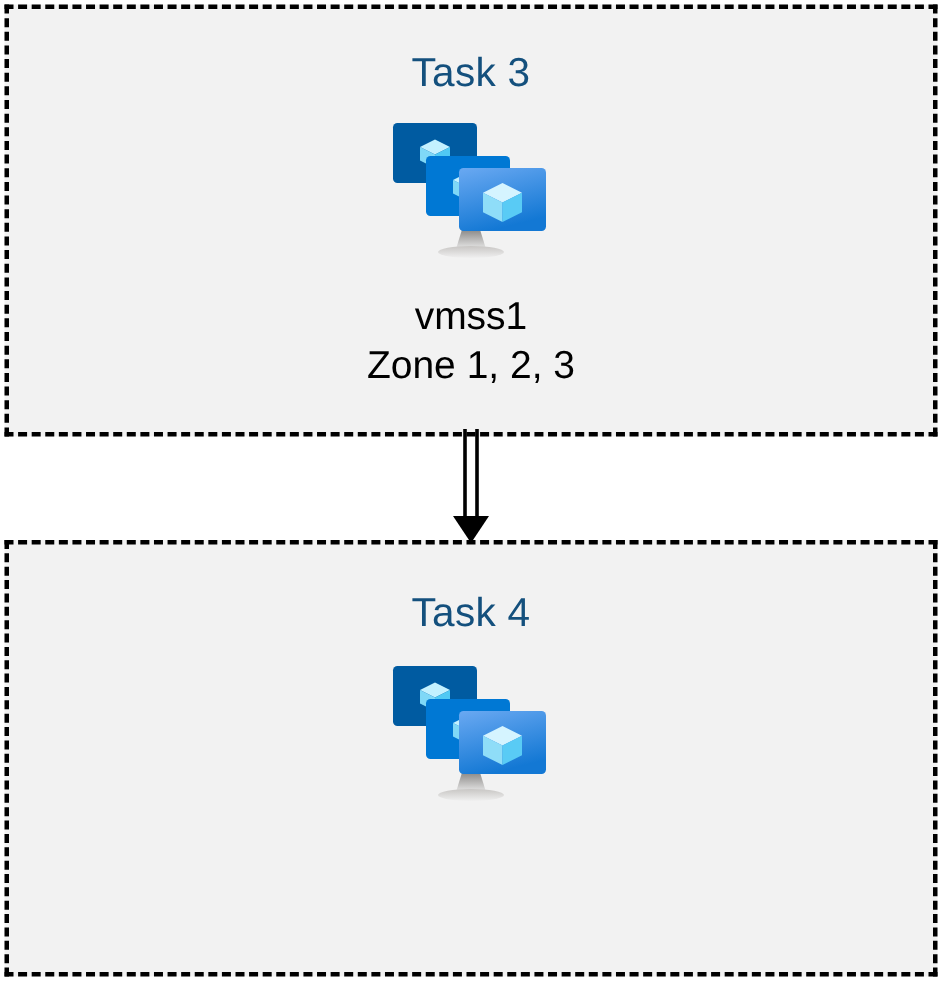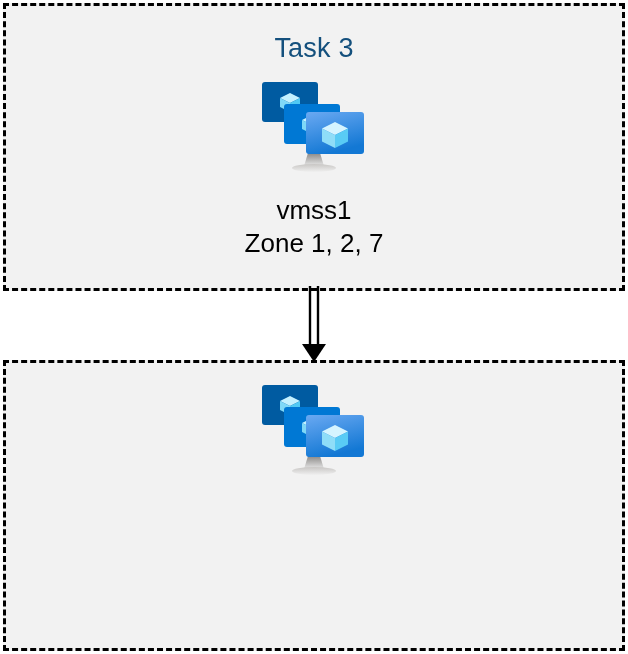--- a/index.html
+++ b/index.html
@@ -129,34 +129,35 @@
 
       <g>
         <polygon points="75,42 88,48.5 75,55 62,48.5" fill="#d5f4ff"></polygon>
         <polygon points="62,48.5 75,55 75,68 62,61.5" fill="#8fddf8"></polygon>
         <polygon points="88,48.5 88,61.5 75,68 75,55" fill="#59cbf5"></polygon>
       </g>
     </svg>
 
     <div class="caption-block">
       <div class="caption">vmss1</div>
-      <div class="caption">Zone 1, 2, 7</div>
+      <div class="caption">Zone 1, 2, 3</div>
     </div>
   </div>
 
   <svg id="connector-arrow" viewBox="0 0 34 76" xmlns="http://www.w3.org/2000/svg" aria-hidden="true">
 
     <line x1="13" y1="0" x2="13" y2="60" stroke="#000000" stroke-width="2.4"></line>
     <line x1="21" y1="0" x2="21" y2="60" stroke="#000000" stroke-width="2.4"></line>
 
     <polygon points="5,58 29,58 17,76" fill="#000000"></polygon>
   </svg>
 
   <div class="task-box" id="task-box-bottom">
 
+    <div class="task-title">Task 4</div>
 
     <svg class="vmss-icon" viewBox="0 0 108 98" xmlns="http://www.w3.org/2000/svg" aria-hidden="true">
       <defs>
         <linearGradient id="frontScreenGradBot" x1="0" y1="0" x2="0.35" y2="1">
           <stop offset="0" stop-color="#6aa9f2"></stop>
           <stop offset="1" stop-color="#1378d4"></stop>
         </linearGradient>
         <linearGradient id="standGradBot" x1="0" y1="0" x2="0" y2="1">
           <stop offset="0" stop-color="#8a8886"></stop>
           <stop offset="1" stop-color="#e8e8e8"></stop>

